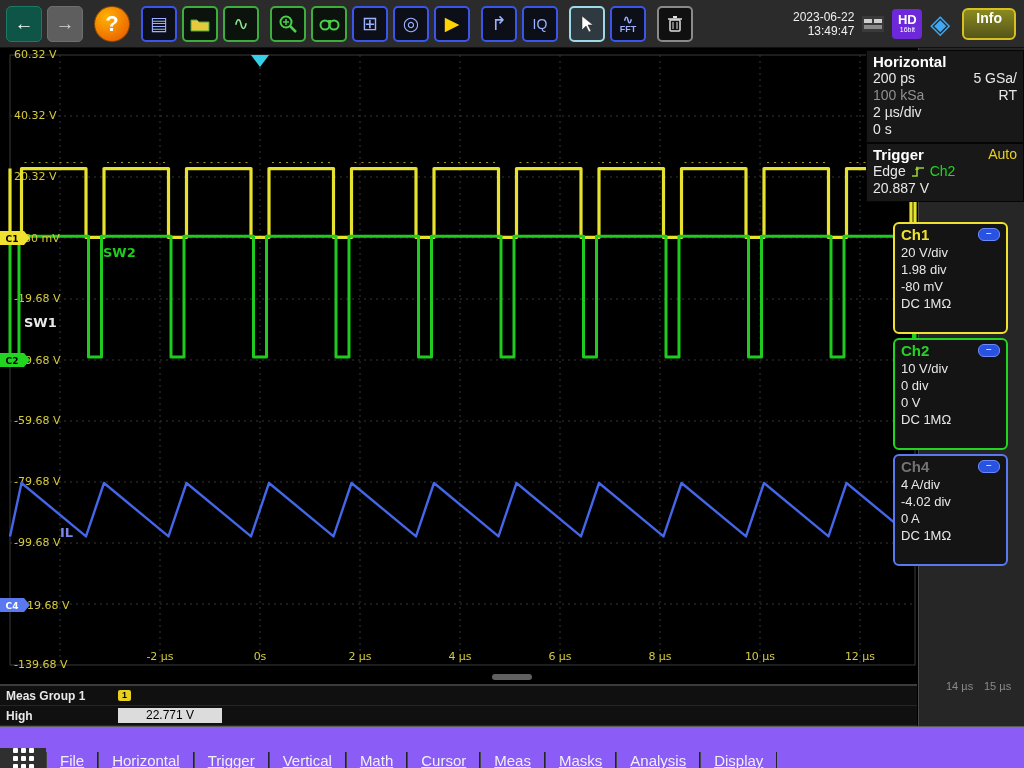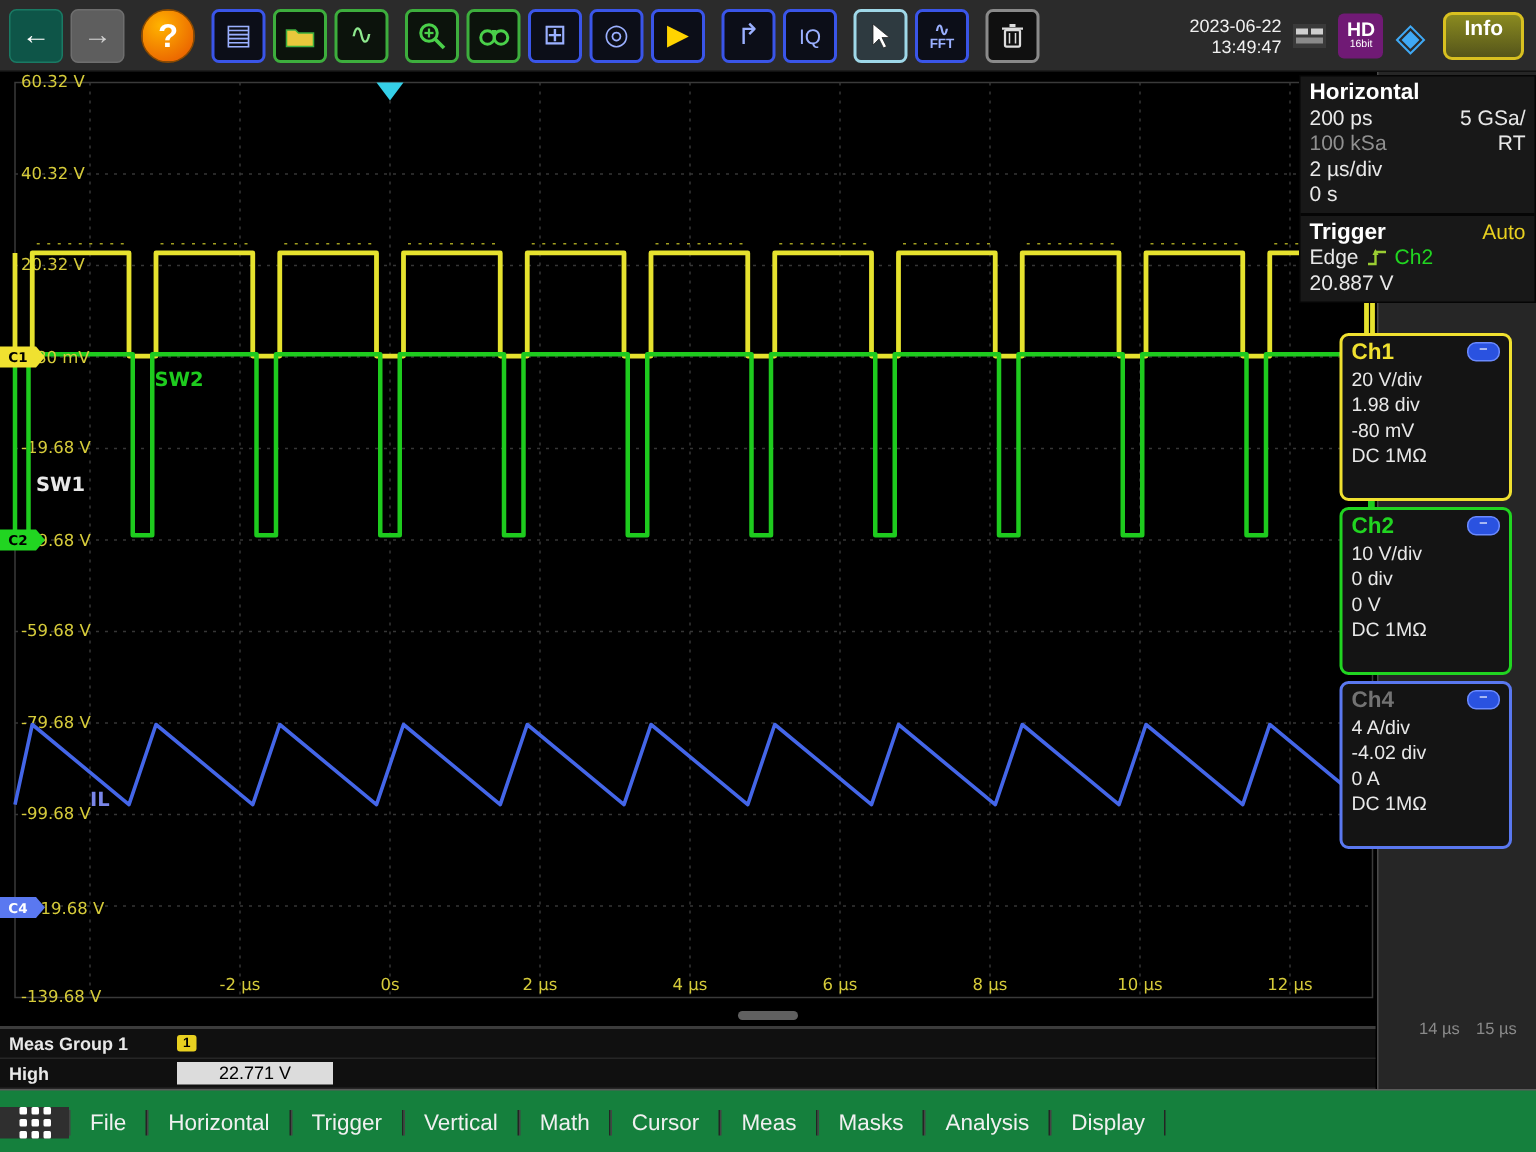--- a/index.html
+++ b/index.html
@@ -19,21 +19,21 @@
   .tb-blue{background:#0c0e18;border:2px solid #3a55e8;color:#9bb0ff;}
   .tb-sel{background:#2e3a40;border:2px solid #9fd8e8;color:#fff;}
   .tb-wgray{background:#101010;border:2px solid #8a8a8a;color:#e8e8e8;}
   .tb-fft{flex-direction:column;font-size:9px;line-height:9px;font-weight:bold;}
   .tb-fft .wv{font-size:13px;line-height:11px;}
   .tb-iq{font-size:14px;font-weight:normal;}
   .grp{margin-left:6px;}
   .tb-right{margin-left:auto;display:flex;align-items:center;padding-right:8px;}
   .dt{font-size:12px;line-height:14px;text-align:right;color:#f0f0f0;margin-right:8px;}
   .rs-logo{margin-right:8px;}
-  .hd-badge{background:#701a75;border-radius:4px;color:#fff;display:flex;flex-direction:column;
+  .hd-badge{background:#6d28d9;border-radius:4px;color:#fff;display:flex;flex-direction:column;
             align-items:center;justify-content:center;width:30px;height:30px;margin-right:8px;}
   .hd-badge .hd{font-size:13px;font-weight:bold;line-height:13px;}
   .hd-badge .hd-sub{font-size:7px;line-height:8px;}
   .diamond{font-size:26px;color:#3fa9f5;margin-right:12px;line-height:26px;}
   .info-btn{height:28px;padding:0 12px;border:2px solid #d8c020;border-radius:6px;
             background:linear-gradient(#8a8a20,#55551a);color:#fff;font-size:14px;
             display:flex;align-items:flex-start;cursor:pointer;font-weight:bold;}
   
   #scope-svg{position:absolute;left:0;top:0;z-index:1;}
   #scope-svg text{font-family:"DejaVu Sans","Liberation Sans",sans-serif;}
@@ -66,22 +66,22 @@
   .meas-row{display:flex;align-items:center;height:19px;border-bottom:1px solid #262626;}
   .meas-group{font-size:12px;font-weight:bold;padding-left:6px;width:112px;}
   .meas-badge{background:#e8d020;color:#000;font-size:9px;font-weight:bold;width:13px;height:11px;
               border-radius:2px;text-align:center;line-height:11px;}
   .meas-label{font-size:12px;font-weight:bold;padding-left:6px;width:112px;}
   .meas-value{background:#dcdcdc;color:#000;font-size:12px;width:104px;height:15px;
               text-align:center;line-height:15px;}
   .hscroll{position:absolute;left:492px;top:674px;width:40px;height:6px;background:#606060;
            border-radius:3px;z-index:5;cursor:pointer;}
   
-  .menubar{position:absolute;left:0;top:726px;width:1024px;height:42px;background:#15803d;
-           border-top:1px solid #5a5a5a;display:flex;align-items:center;z-index:10;}
+  .menubar{position:absolute;left:0;top:726px;width:1024px;height:42px;background:#8b5cf6;
+           border-top:1px solid #5a5a5a;display:flex;align-items:flex-end;z-index:10;text-decoration:underline;}
   .apps-btn{width:46px;display:flex;flex-wrap:wrap;align-content:center;justify-content:center;
             gap:3px;padding:0 10px;box-sizing:border-box;background:#2f2f2f;cursor:pointer;}
   .apps-btn i{width:5px;height:5px;background:#fff;border-radius:1px;}
   .menu-item{padding:0 13px;display:flex;align-items:center;font-size:15px;color:#f0f0f0;
              border-right:1px solid #242424;border-left:1px solid #454545;cursor:pointer;}
 </style>
 </head>
 <body>
 
 <div id="app">

